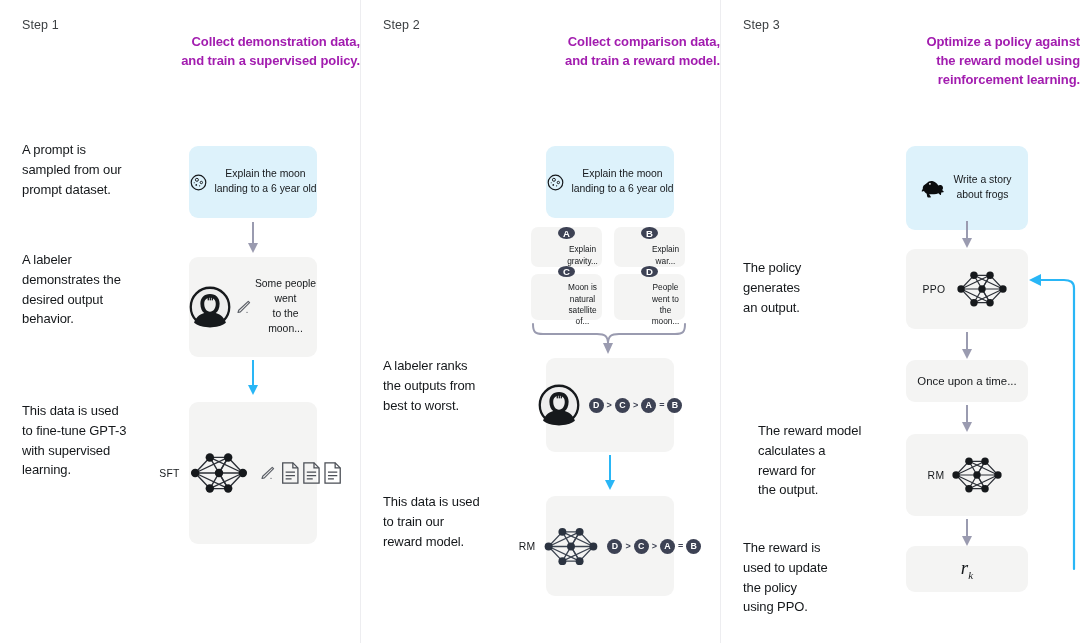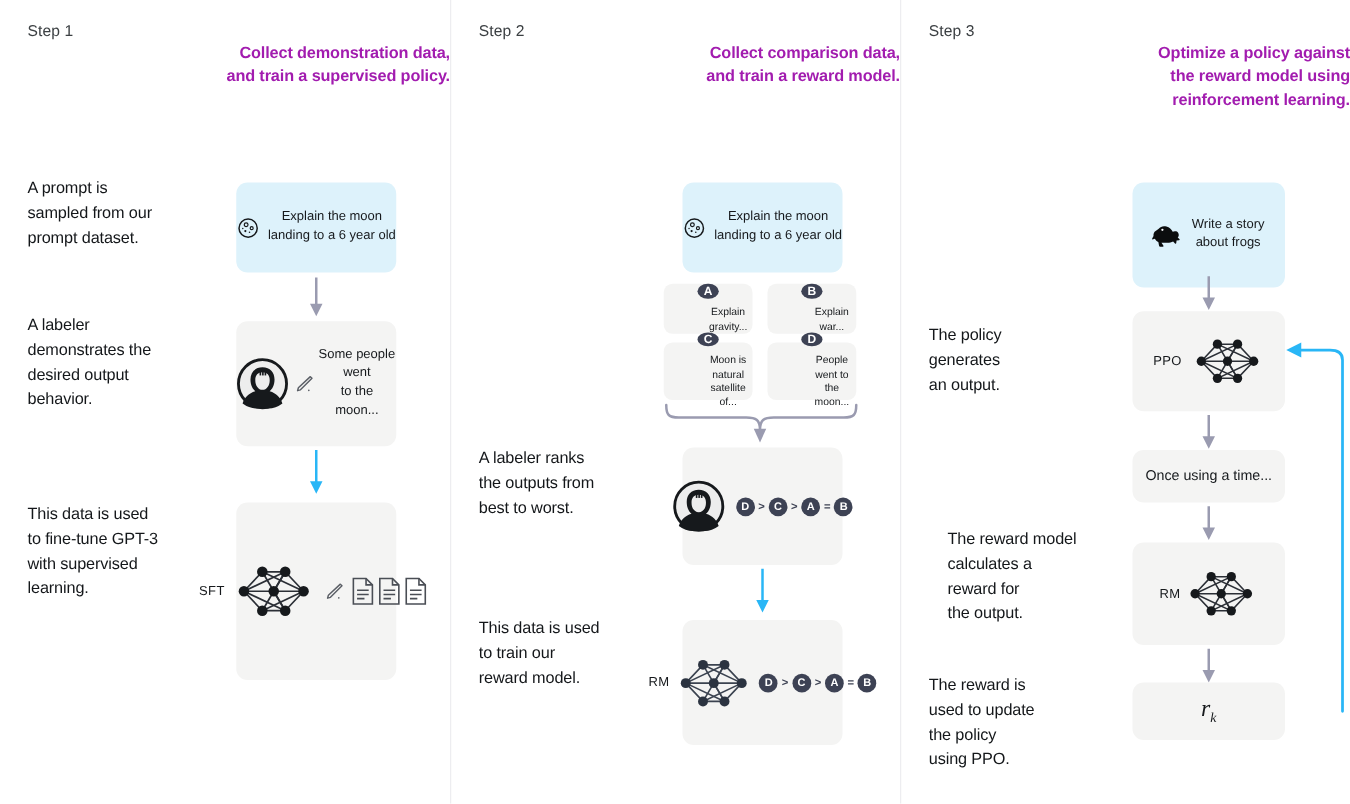--- a/index.html
+++ b/index.html
@@ -341,21 +341,21 @@
     </div>
 
     <div class="arrow" style="left:239px;top:332px;">
       <svg width="14" height="28">
           <line x1="7" y1="0" x2="7" y2="18" stroke="#9a9bb0" stroke-width="2"></line>
           <polygon points="2,17 12,17 7,27" fill="#9a9bb0"></polygon>
         </svg>
     </div>
 
     <div class="card" style="left:185px;top:360px;width:122px;height:42px;">
-      <div class="plain-text">Once using a time...</div>
+      <div class="plain-text">Once upon a time...</div>
     </div>
 
     <div class="arrow" style="left:239px;top:405px;">
       <svg width="14" height="28">
           <line x1="7" y1="0" x2="7" y2="18" stroke="#9a9bb0" stroke-width="2"></line>
           <polygon points="2,17 12,17 7,27" fill="#9a9bb0"></polygon>
         </svg>
     </div>
 
     <div class="card" style="left:185px;top:434px;width:122px;height:82px;gap:4px;">

